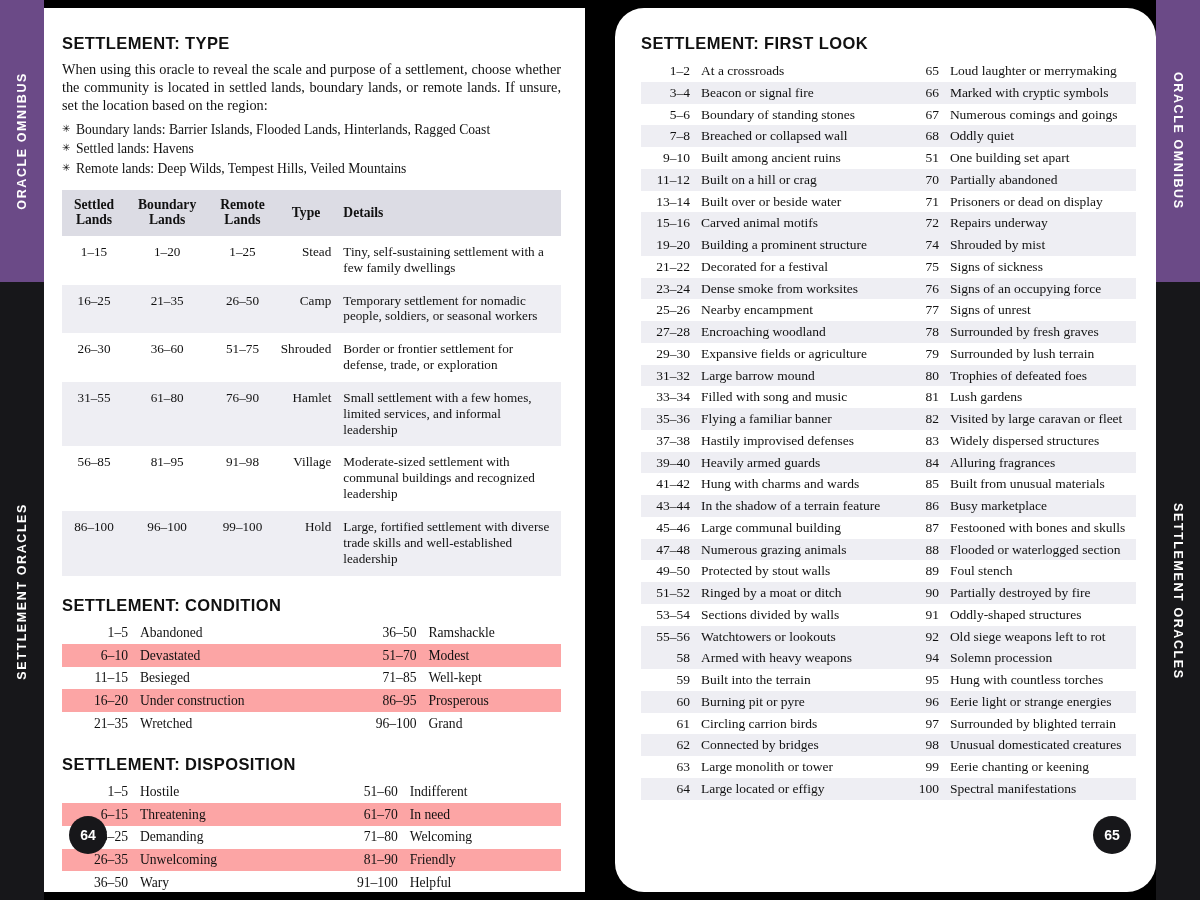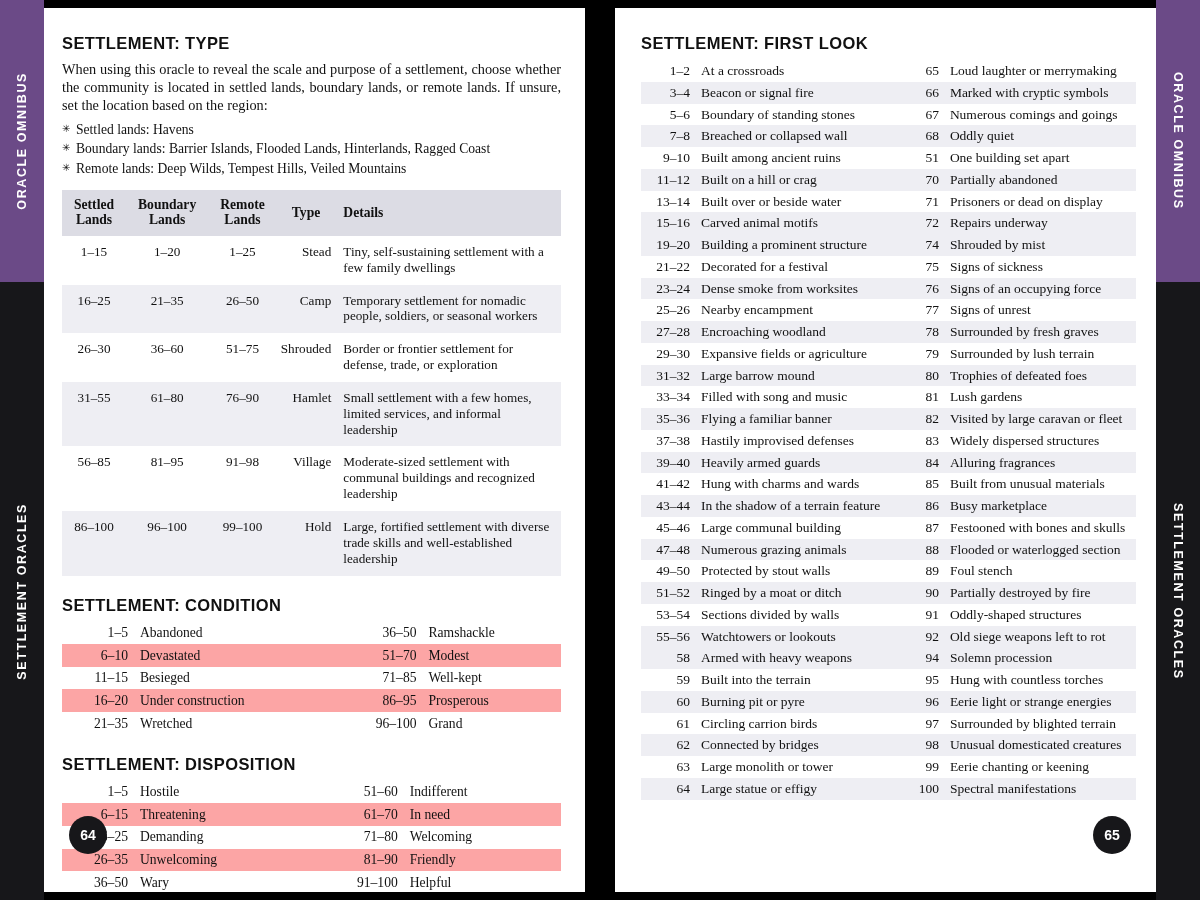--- a/index.html
+++ b/index.html
@@ -58,21 +58,21 @@
   
   .page {
     position: absolute;
     top: 8px;
     width: 541px;
     height: 884px;
     background: #fff;
     box-sizing: border-box;
   }
   .page.left { left: 44px; }
-  .page.right { left: 615px; }
+  .page.right { left: 615px; border-radius: 29px; }
   .page-inner {
     position: absolute;
     top: 0; left: 0; right: 0; bottom: 0;
     padding: 26px 24px 20px 18px;
     box-sizing: border-box;
   }
   .page.right .page-inner { padding-left: 26px; padding-right: 20px; }
 
   h2.section-title {
     font-family: "Liberation Sans", sans-serif;
@@ -215,22 +215,22 @@
     </div>
   </div>
 
   <div class="gutter"></div>
 
   <div class="page left">
     <div class="page-inner">
       <h2 class="section-title">SETTLEMENT: TYPE</h2>
       <p class="intro">When using this oracle to reveal the scale and purpose of a settlement, choose whether the community is located in settled lands, boundary lands, or remote lands. If unsure, set the location based on the region:</p>
       <ul class="bullets">
+        <li>Boundary lands: Barrier Islands, Flooded Lands, Hinterlands, Ragged Coast</li>
         <li>Settled lands: Havens</li>
-        <li>Boundary lands: Barrier Islands, Flooded Lands, Hinterlands, Ragged Coast</li>
         <li>Remote lands: Deep Wilds, Tempest Hills, Veiled Mountains</li>
       </ul>
 
       <table class="type-table">
         <thead>
           <tr>
             <th>Settled Lands</th>
             <th>Boundary Lands</th>
             <th>Remote Lands</th>
             <th>Type</th>
@@ -556,21 +556,21 @@
               <td class="t">Unusual domesticated creatures</td>
             </tr>
             <tr>
               <td class="n">63</td>
               <td class="t">Large monolith or tower</td>
               <td class="n2">99</td>
               <td class="t">Eerie chanting or keening</td>
             </tr>
             <tr class="shade">
               <td class="n">64</td>
-              <td class="t">Large statue or effigy</td>
+              <td class="t">Large located or effigy</td>
               <td class="n2">100</td>
               <td class="t">Spectral manifestations</td>
             </tr>
           </tbody>
       </table>
     </div>
     <div class="folio right">65</div>
   </div>
 
 </div>

